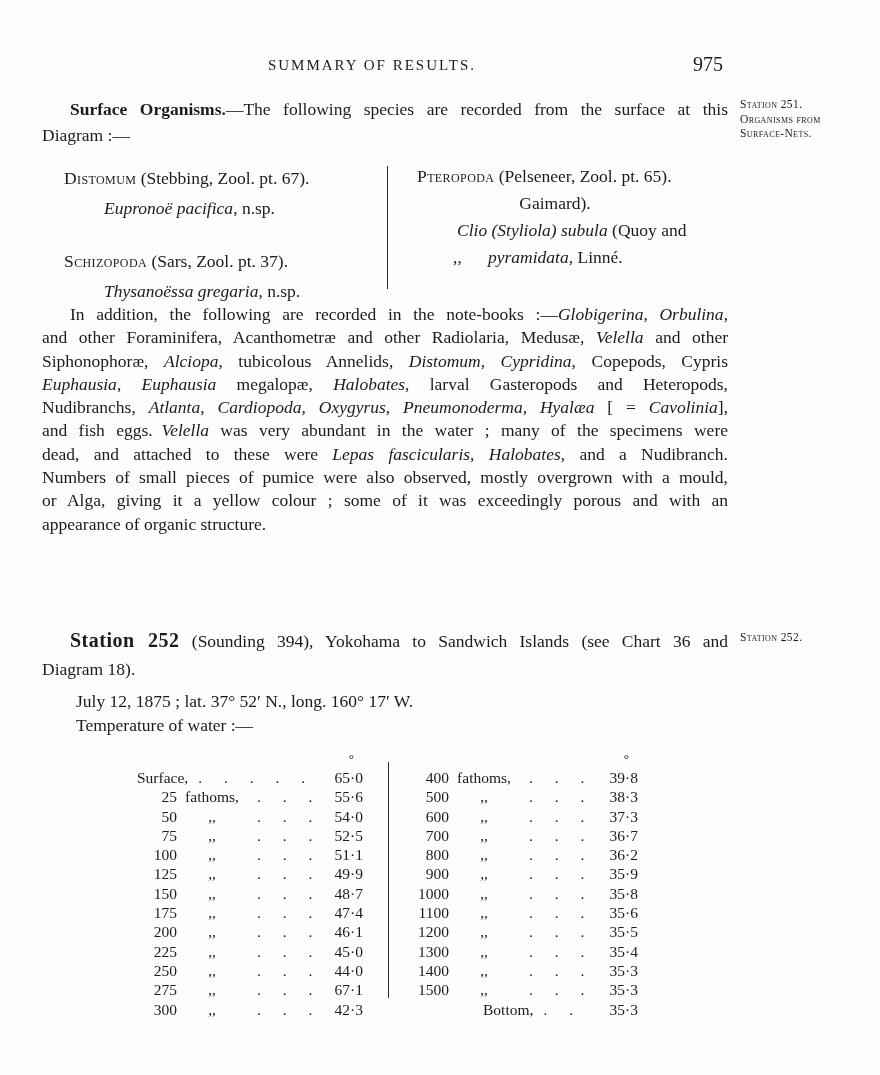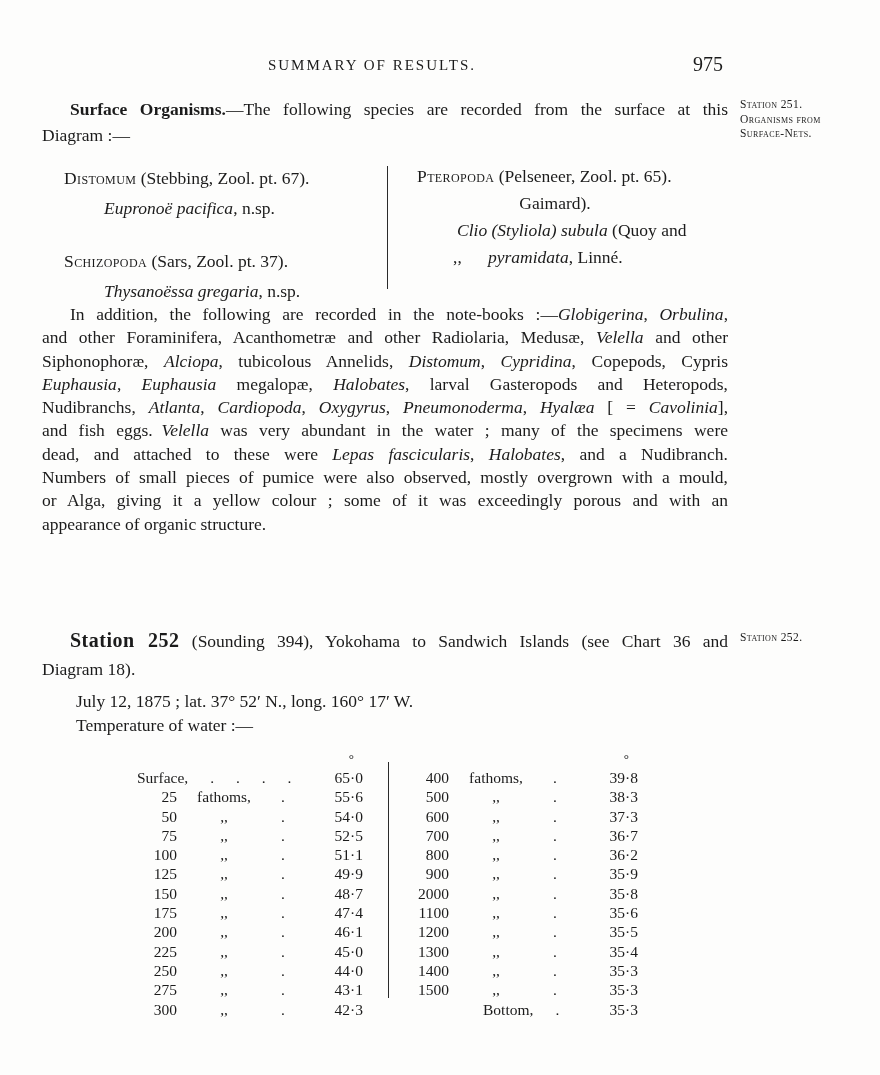--- a/index.html
+++ b/index.html
@@ -36,21 +36,21 @@
   .station{position:absolute; top:626px; left:42px; width:686px; line-height:28px;}
   .details{position:absolute; top:689px; left:76px; width:620px; line-height:24px;}
 
   .ttable{position:absolute; top:752px; left:135px; width:505px; font-size:15.5px;}
   .tgroup{position:absolute; top:0;}
   .gleft{left:0; width:228px;}
   .gright{left:272px; width:231px;}
   .table-rule{left:253px; top:10px; height:236px;}
   .deg{position:absolute; top:-1px; right:9px; font-size:13px;}
   .rows{margin-top:16px;}
-  .trow{display:flex; align-items:center; line-height:19.3px; white-space:nowrap;gap:12px;}
+  .trow{display:flex; align-items:center; line-height:19.3px; white-space:nowrap;}
   .tnum{flex:0 0 42px; text-align:right;}
   .tunit{flex:0 0 70px; text-align:center;}
   .tlabel{flex:0 0 auto; padding-left:2px;}
   .tlabel.ind{padding-left:48px;}
   .tdots{flex:1 1 auto; overflow:hidden; white-space:nowrap; padding-left:10px; padding-right:4px;}
   .tdots::before{content:". . . . . . . . ."; word-spacing:18px;}
   .tval{flex:0 0 50px; text-align:right;}
 
   
   .ln{min-height:1em;}
@@ -192,21 +192,21 @@
           <div class="trow">
             <span class="tnum">250</span>
             <span class="tunit">,,</span>
             <span class="tdots"></span>
             <span class="tval">44·0</span>
           </div>
           <div class="trow">
             <span class="tnum">275</span>
             <span class="tunit">,,</span>
             <span class="tdots"></span>
-            <span class="tval">43·1</span>
+            <span class="tval">67·1</span>
           </div>
           <div class="trow">
             <span class="tnum">300</span>
             <span class="tunit">,,</span>
             <span class="tdots"></span>
             <span class="tval">42·3</span>
           </div>
         </div>
     </div>
     <div class="vrule table-rule"></div>
@@ -243,21 +243,21 @@
             <span class="tdots"></span>
             <span class="tval">36·2</span>
           </div>
           <div class="trow">
             <span class="tnum">900</span>
             <span class="tunit">,,</span>
             <span class="tdots"></span>
             <span class="tval">35·9</span>
           </div>
           <div class="trow">
-            <span class="tnum">2000</span>
+            <span class="tnum">1000</span>
             <span class="tunit">,,</span>
             <span class="tdots"></span>
             <span class="tval">35·8</span>
           </div>
           <div class="trow">
             <span class="tnum">1100</span>
             <span class="tunit">,,</span>
             <span class="tdots"></span>
             <span class="tval">35·6</span>
           </div>

